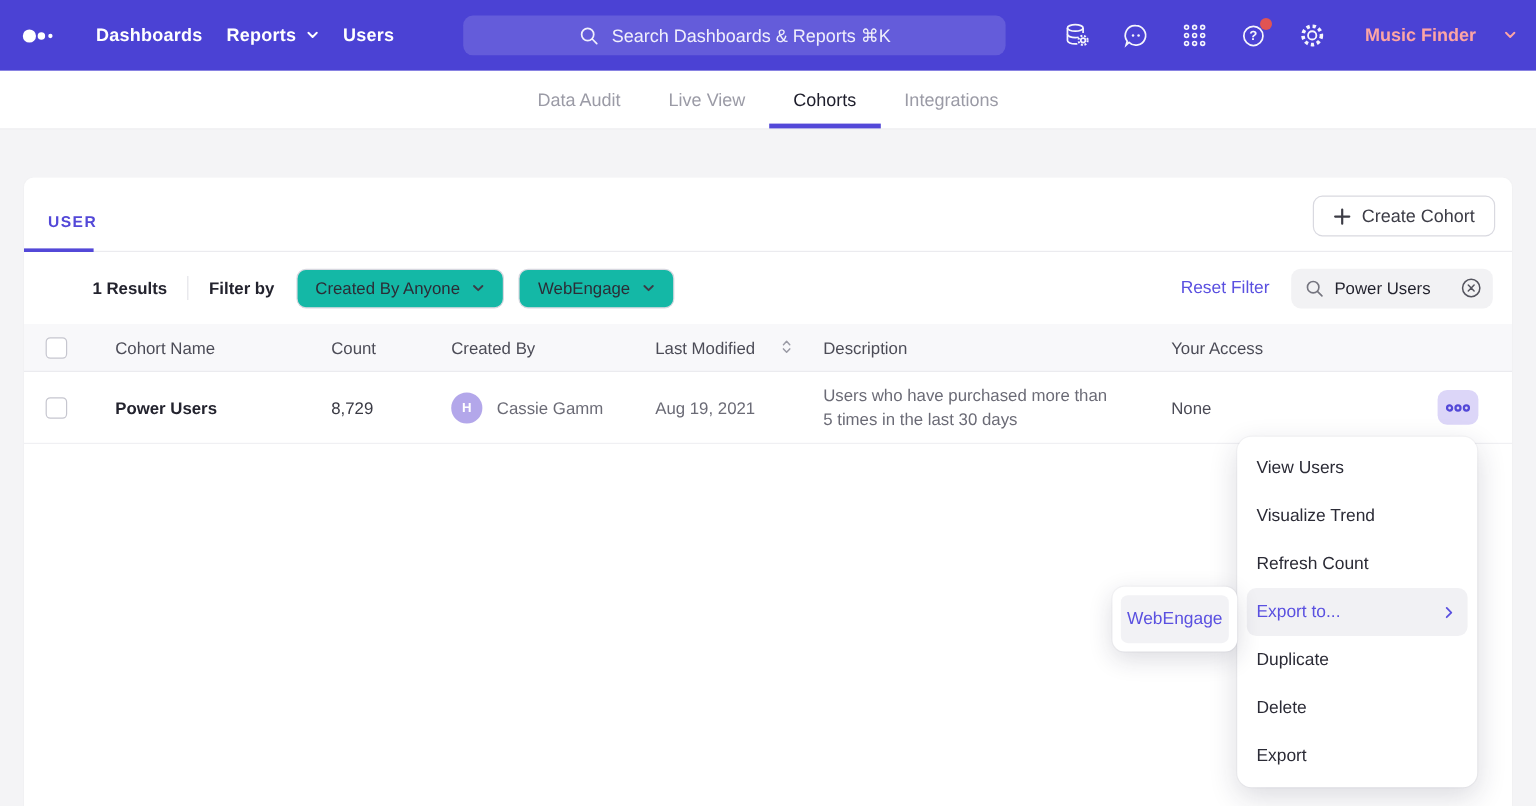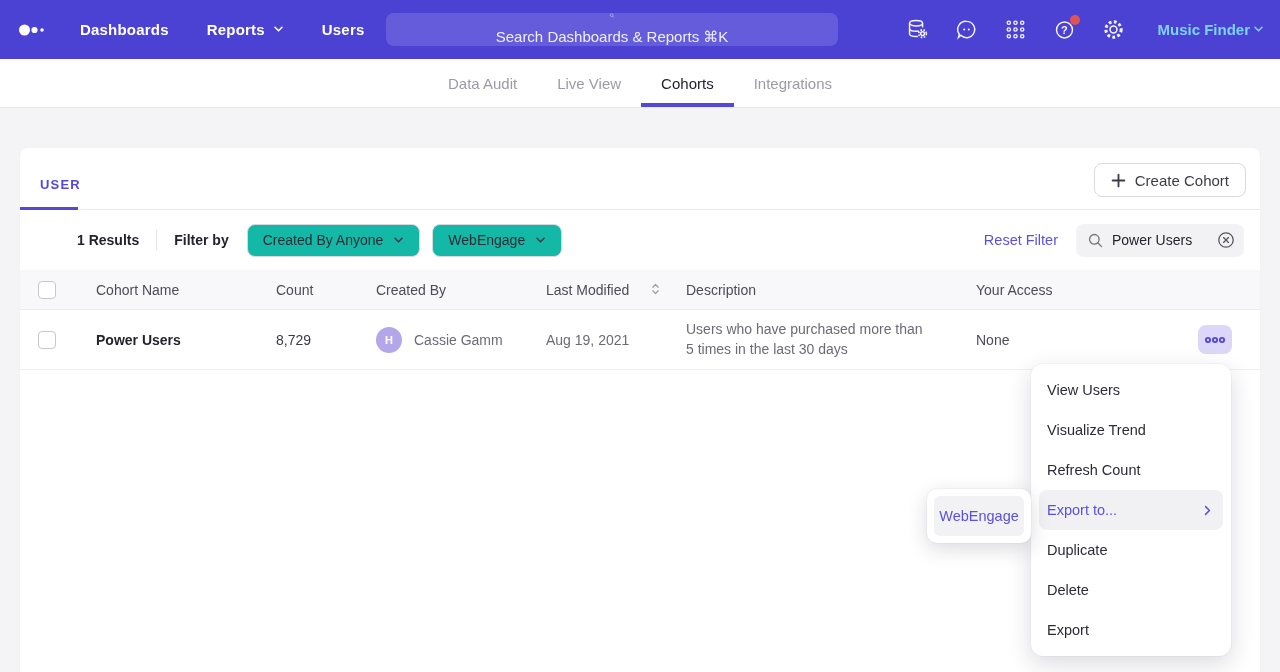--- a/index.html
+++ b/index.html
@@ -20,41 +20,41 @@
   }
   svg{display:block;}
 
   
   .navbar{
     position:absolute;top:0;left:0;right:0;height:59px;
     background:var(--navbar-bg);
     display:flex;align-items:center;padding:0 18px;
   }
   .logo{margin-right:32px;display:flex;align-items:center;}
-  .nav-left{display:flex;align-items:center;gap:38px;}
+  .nav-left{display:flex;align-items:center;gap:20px;}
   .nav-item{
     color:#fff;font-size:15px;font-weight:600;letter-spacing:.2px;
     display:flex;align-items:center;gap:8px;cursor:pointer;
   }
   .nav-search{
     position:absolute;left:386px;top:13px;width:452px;height:33px;
     background:rgba(255,255,255,.14);border-radius:8px;
     display:flex;align-items:center;justify-content:center;gap:10px;
-    color:rgba(255,255,255,.9);font-size:15px;cursor:text;flex-direction:column;
+    color:rgba(255,255,255,.9);font-size:15px;cursor:text;
   }
   .nav-right{
     position:absolute;right:16px;top:0;height:59px;
     display:flex;align-items:center;gap:26px;color:#fff;
   }
   .icon-btn{position:relative;width:23px;height:23px;color:#fff;opacity:.95;cursor:pointer;}
   .badge{
     position:absolute;top:-3px;right:-4px;width:10px;height:10px;border-radius:50%;
     background:var(--notification);
   }
-  .project{display:flex;align-items:center;gap:3px;color:#7dd3fc;font-size:15px;font-weight:700;cursor:pointer;margin-left:6px;}
+  .project{display:flex;align-items:center;gap:23px;color:#fca5a5;font-size:15px;font-weight:700;cursor:pointer;margin-left:6px;}
 
   
   .subnav{
     position:absolute;top:59px;left:0;right:0;height:49px;background:#fff;
     border-bottom:1px solid #e9e9ed;
     display:flex;align-items:stretch;justify-content:center;
   }
   .tab{
     position:relative;display:flex;align-items:center;padding:0 20px;
     font-size:15px;color:#9b9ba6;cursor:pointer;

